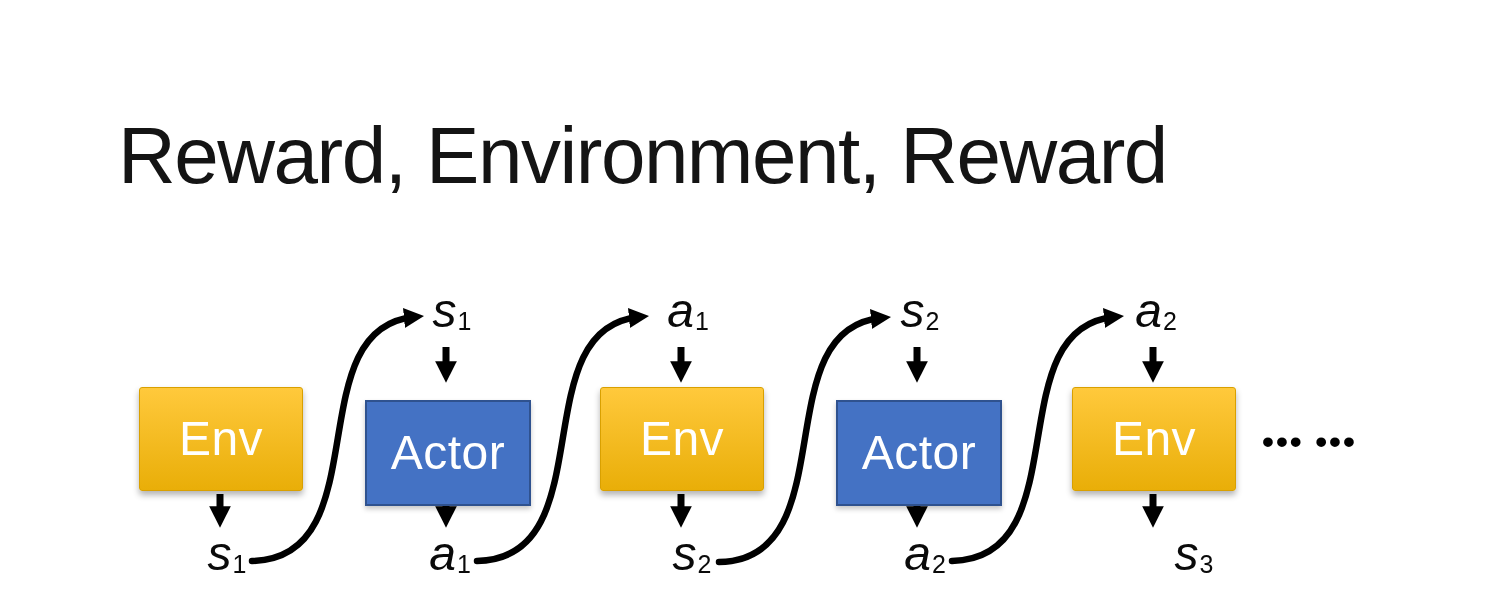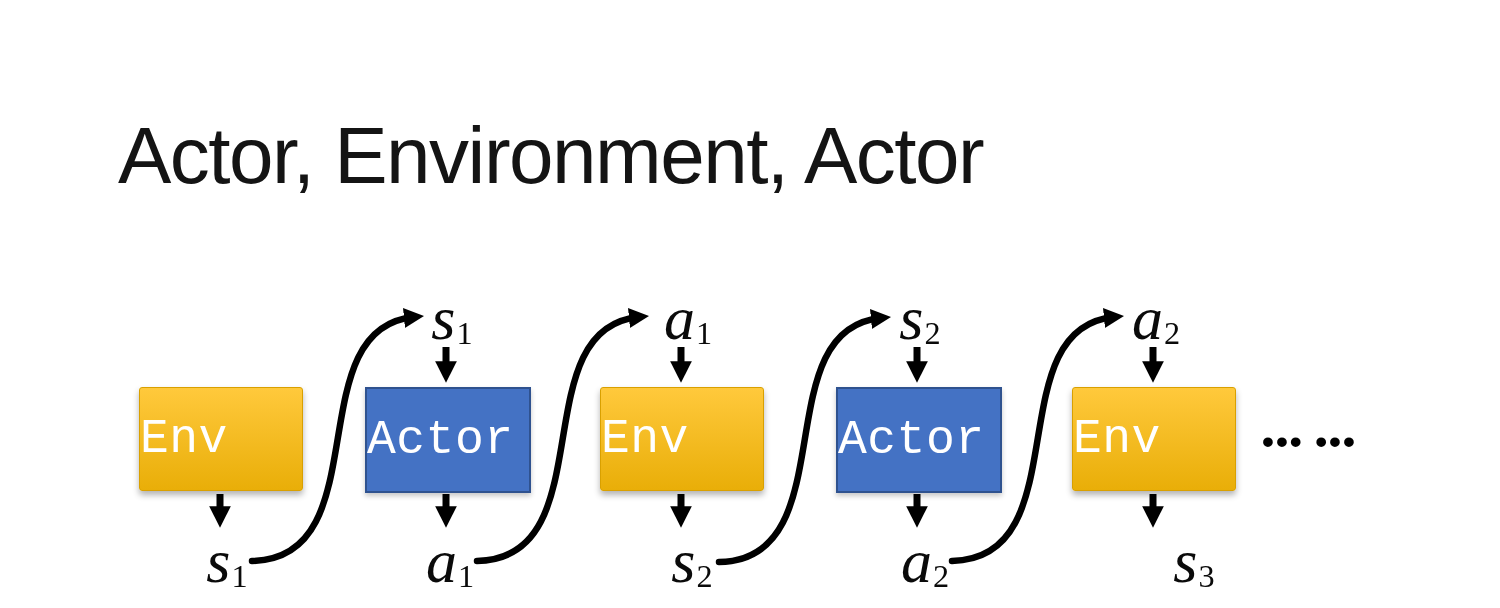--- a/index.html
+++ b/index.html
@@ -15,57 +15,58 @@
     font-family:"Liberation Sans", sans-serif;
   }
   .title{
     position:absolute; left:118px; top:116px; margin:0;
     font-size:80px; font-weight:300; letter-spacing:-1.5px;
     color:var(--title-ink); white-space:nowrap; line-height:1;
   }
   .arrows{ position:absolute; left:0; top:0; width:1500px; height:608px; color:var(--arrow); }
   .box{
     position:absolute; top:387px; width:162px; height:102px;
-    display:flex; align-items:center; font-family:Liberation Mono, monospace;
+    display:flex; align-items:center; justify-content:center;
   }
   .box .box-label{
     color:var(--box-text); font-size:48px; line-height:1; letter-spacing:0.5px;
   }
   .box.env{
     background:linear-gradient(180deg, var(--env-top) 0%, var(--env-bottom) 100%);
     border:1px solid var(--env-edge); border-radius:3px;
     box-shadow:0 4px 6px rgba(0,0,0,0.30);
   }
   .box.actor{
     background:var(--actor-fill);
     border:2px solid var(--actor-edge);
     box-shadow:0 3px 5px rgba(0,0,0,0.22);
+    margin-top:13px;
   }
   .mlabel{
     position:absolute; transform:translateX(-50%);
-    font-family:Liberation Serif, serif; font-style:italic;
-    font-size:62px; line-height:1; color:var(--label-ink); white-space:nowrap;
+    font-family:Liberation Sans, sans-serif; font-style:italic;
+    font-size:48px; line-height:1; color:var(--label-ink); white-space:nowrap;
   }
   .mlabel .msub{
     font-style:normal; font-size:0.52em; vertical-align:-0.14em; margin-left:1px;
   }
   .mlabel.row-top{ top:287px; }
   .mlabel.row-bottom{ top:530px; }
   .dots{
     position:absolute; left:1262px; top:421px; height:40px; line-height:40px;
     font-size:34px; font-weight:bold; letter-spacing:2px; color:var(--arrow);
     white-space:pre;
   }
 </style>
 </head>
 <body>
 
 <div class="slide">
 
-  <h1 class="title">Actor, Environment, Actor</h1>
+  <h1 class="title">Reward, Environment, Reward</h1>
 
   <div>
 
     <svg class="arrows" viewBox="0 0 1500 608" xmlns="http://www.w3.org/2000/svg" aria-hidden="true">
       <defs>
         <marker id="ah" viewBox="0 0 10 10" refX="5" refY="5" markerWidth="3.1" markerHeight="3.1" orient="auto">
           <path d="M0 0 L10 5 L0 10 Z" fill="currentColor"></path>
         </marker>
       </defs>
 

